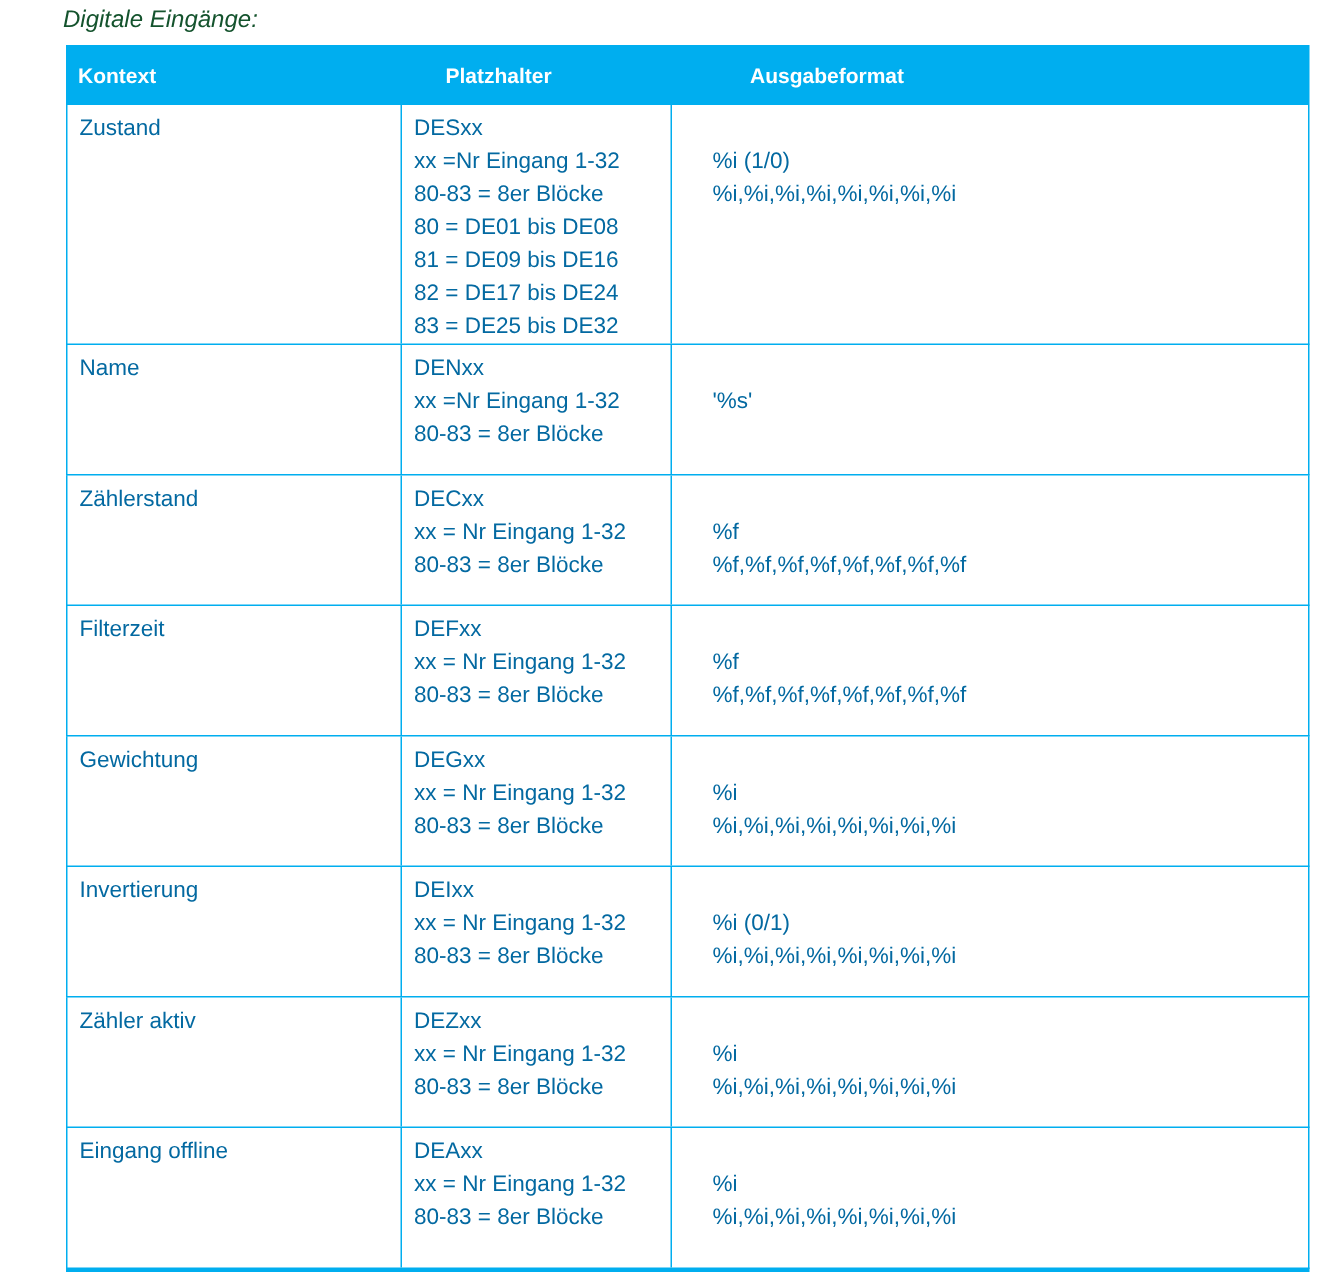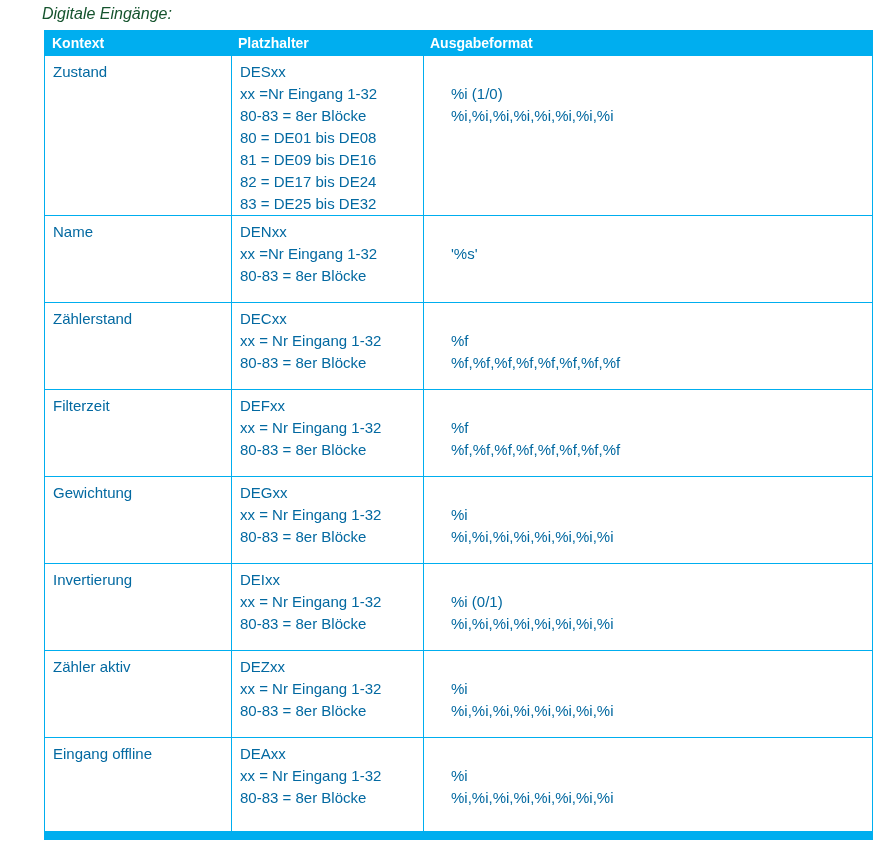--- a/index.html
+++ b/index.html
@@ -22,32 +22,33 @@
   }
   .table {
     position: absolute;
     left: 44px;
     top: 30px;
     width: 829px;
   }
   .thead {
     display: flex;
     background: var(--accent, #00AEEF);
-    height: 26px;
+    height: 40px;
     align-items: center;
+    gap: 23px;
   }
   .th {
     color: #ffffff;
     font-weight: bold;
     font-size: 14px;
     padding-left: 8px;
   }
   .col-kontext       { width: 186px; flex: 0 0 186px; }
-  .col-platzhalter   { width: 180px; flex: 0 0 180px; }
-  .col-ausgabeformat { flex: 1 1 auto; margin-left: 12px; }
+  .col-platzhalter   { width: 180px; flex: 0 0 180px; margin-left: 36px; }
+  .col-ausgabeformat { flex: 1 1 auto; }
   .tbody .tr {
     display: flex;
     min-height: 87px;
     border-left: 1px solid var(--accent, #00AEEF);
     border-right: 1px solid var(--accent, #00AEEF);
     border-bottom: 1px solid var(--accent, #00AEEF);
   }
   .tbody .tr:first-child { min-height: 158px; }
   .tbody .tr:last-child  { min-height: 94px; }
   .td {

